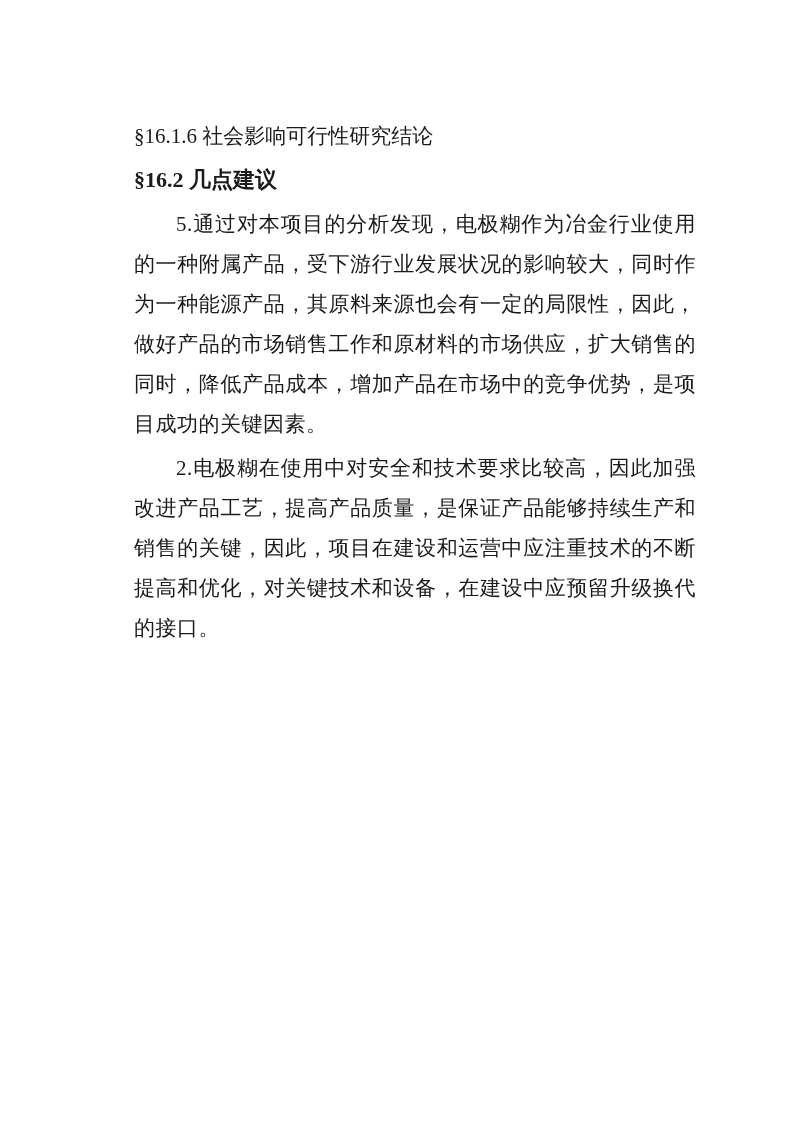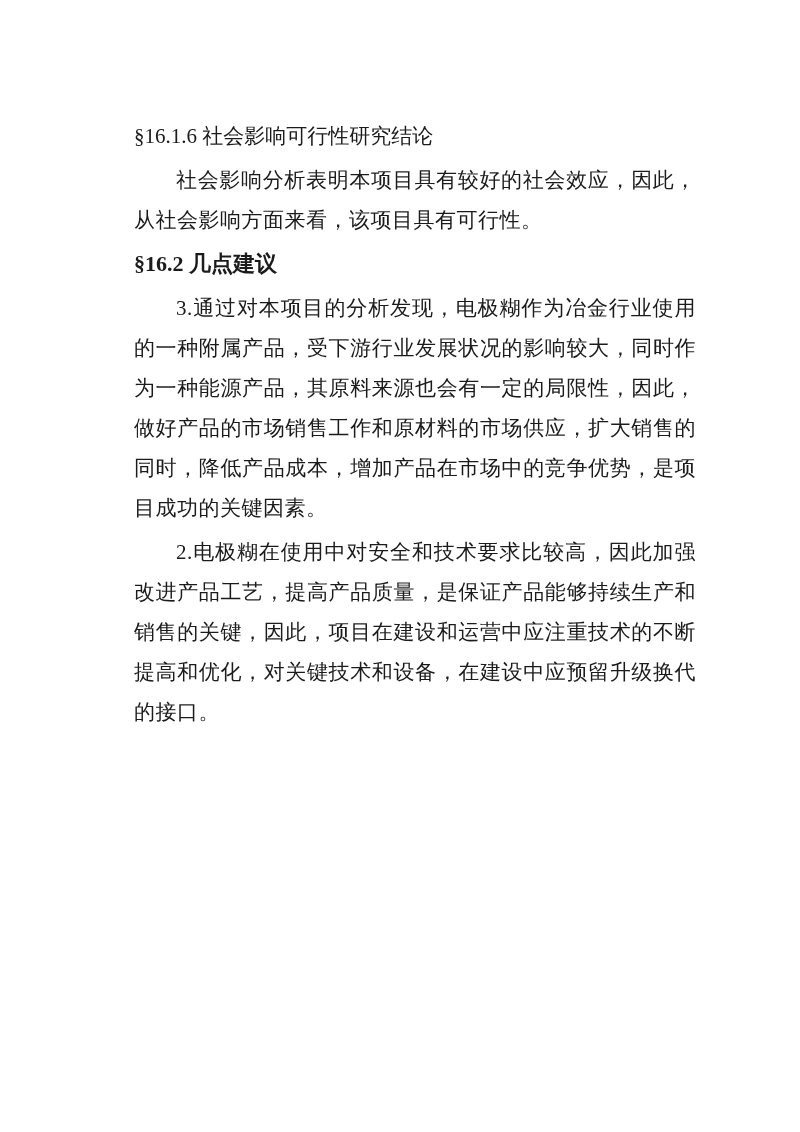--- a/index.html
+++ b/index.html
@@ -57,24 +57,23 @@
   }
 </style>
 </head>
 <body>
 
 <div class="page">
   <div class="content">
 
     <h3 class="subheading">§16.1.6 社会影响可行性研究结论</h3>
 
-    <p class="para">社会影响分析表明本项目具有较好的社会效应，因此，从社会影响方面来看，该项目具有可行性。</p>
 
     <h2 class="heading">§16.2 几点建议</h2>
 
-    <p class="para">3.通过对本项目的分析发现，电极糊作为冶金行业使用的一种附属产品，受下游行业发展状况的影响较大，同时作为一种能源产品，其原料来源也会有一定的局限性，因此，做好产品的市场销售工作和原材料的市场供应，扩大销售的同时，降低产品成本，增加产品在市场中的竞争优势，是项目成功的关键因素。</p>
+    <p class="para">5.通过对本项目的分析发现，电极糊作为冶金行业使用的一种附属产品，受下游行业发展状况的影响较大，同时作为一种能源产品，其原料来源也会有一定的局限性，因此，做好产品的市场销售工作和原材料的市场供应，扩大销售的同时，降低产品成本，增加产品在市场中的竞争优势，是项目成功的关键因素。</p>
 
     <p class="para">2.电极糊在使用中对安全和技术要求比较高，因此加强改进产品工艺，提高产品质量，是保证产品能够持续生产和销售的关键，因此，项目在建设和运营中应注重技术的不断提高和优化，对关键技术和设备，在建设中应预留升级换代的接口。</p>
 
 
 
   </div>
 </div>
 
 </body></html>

